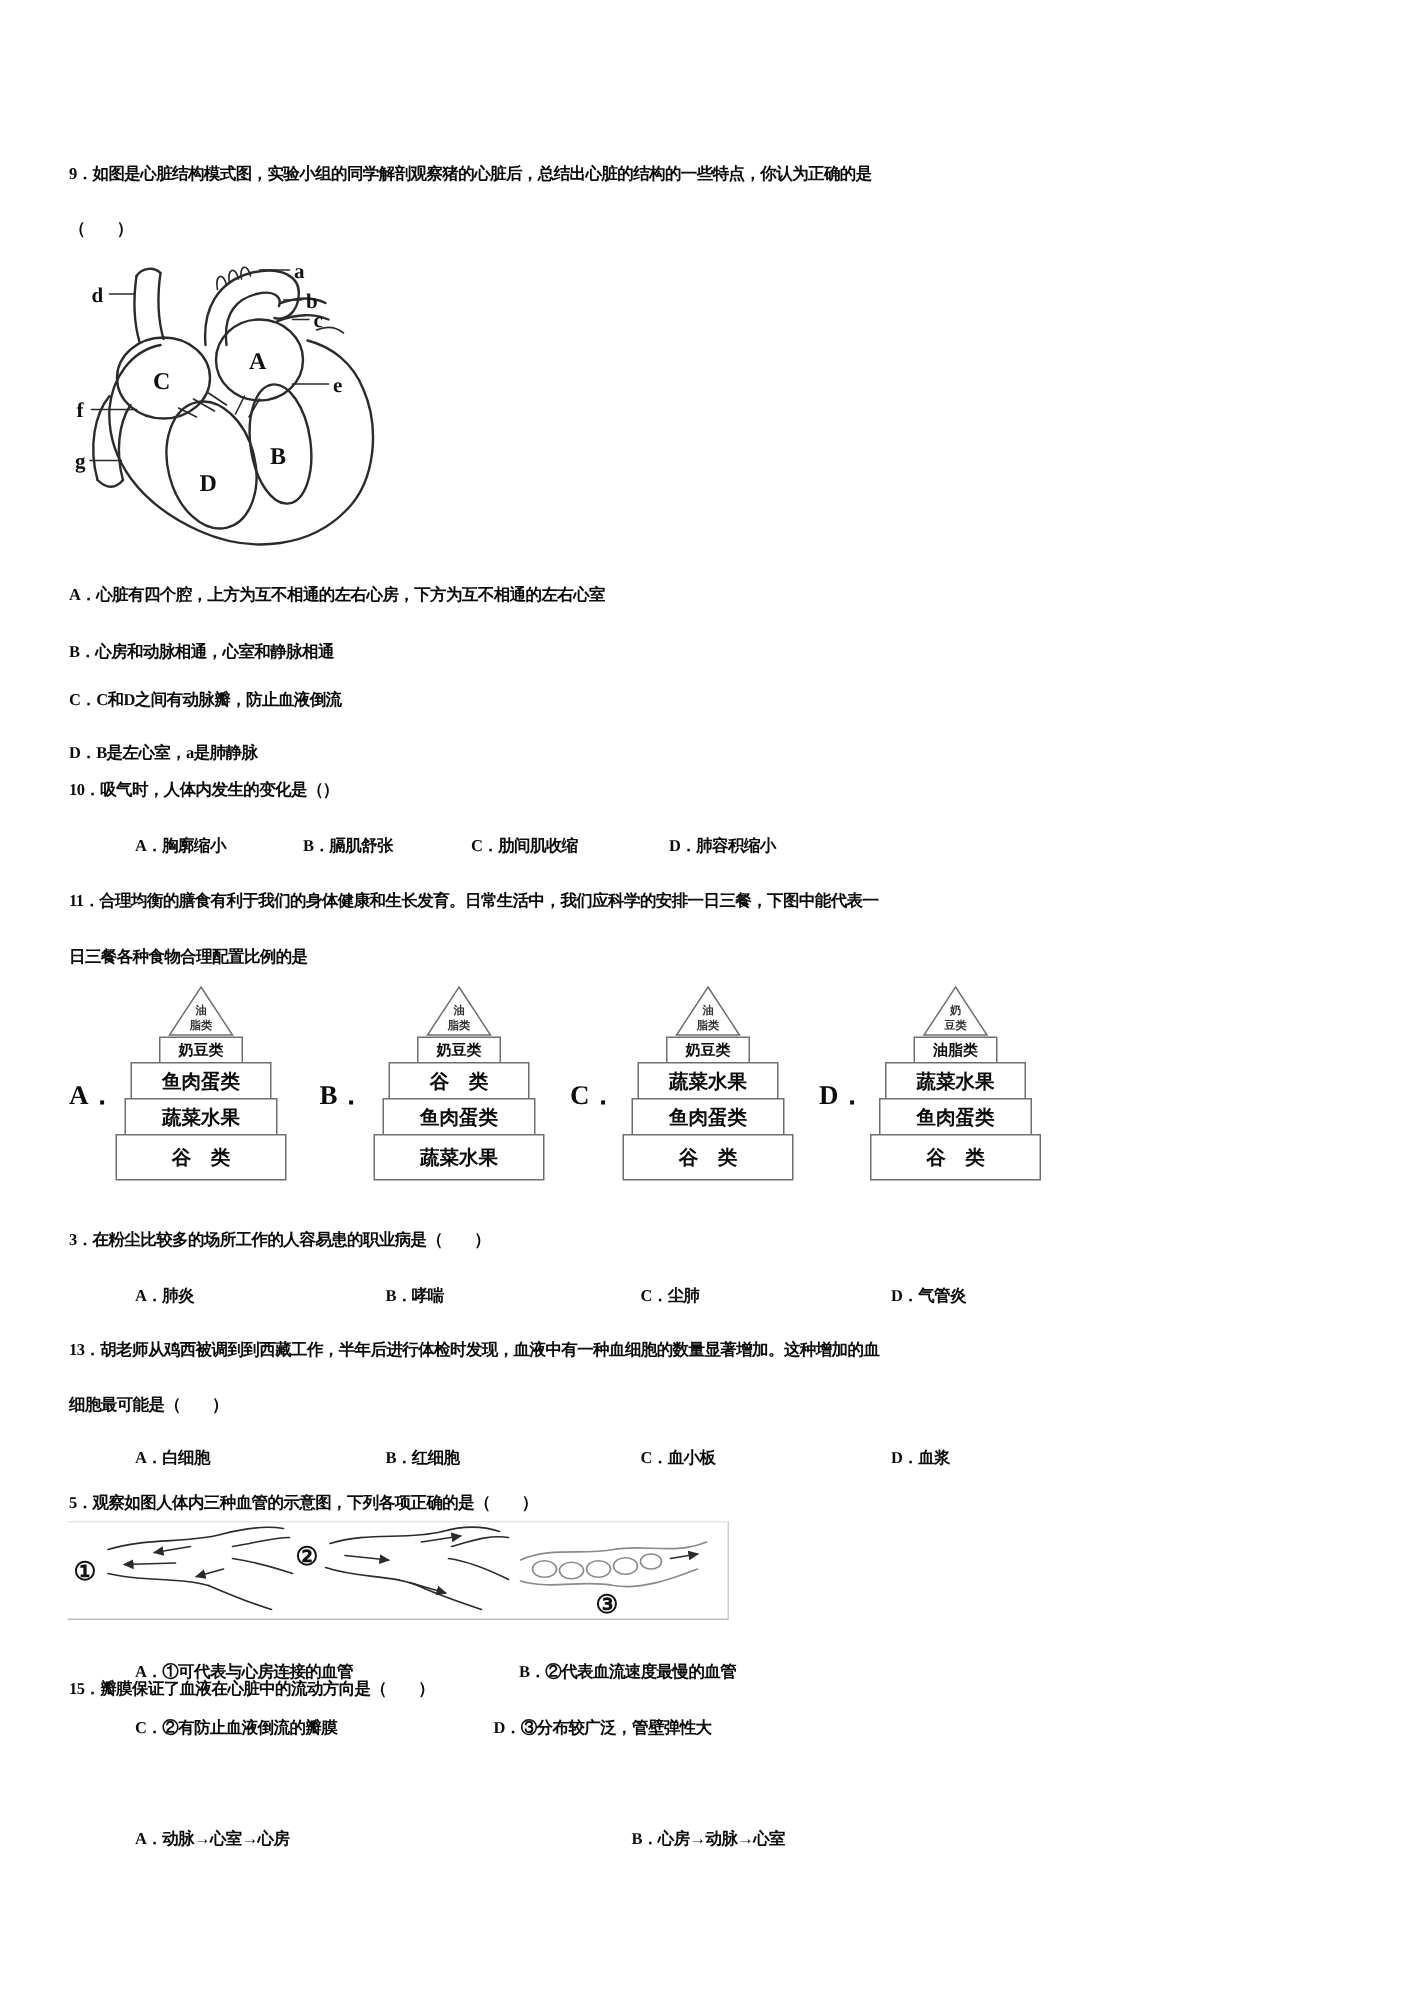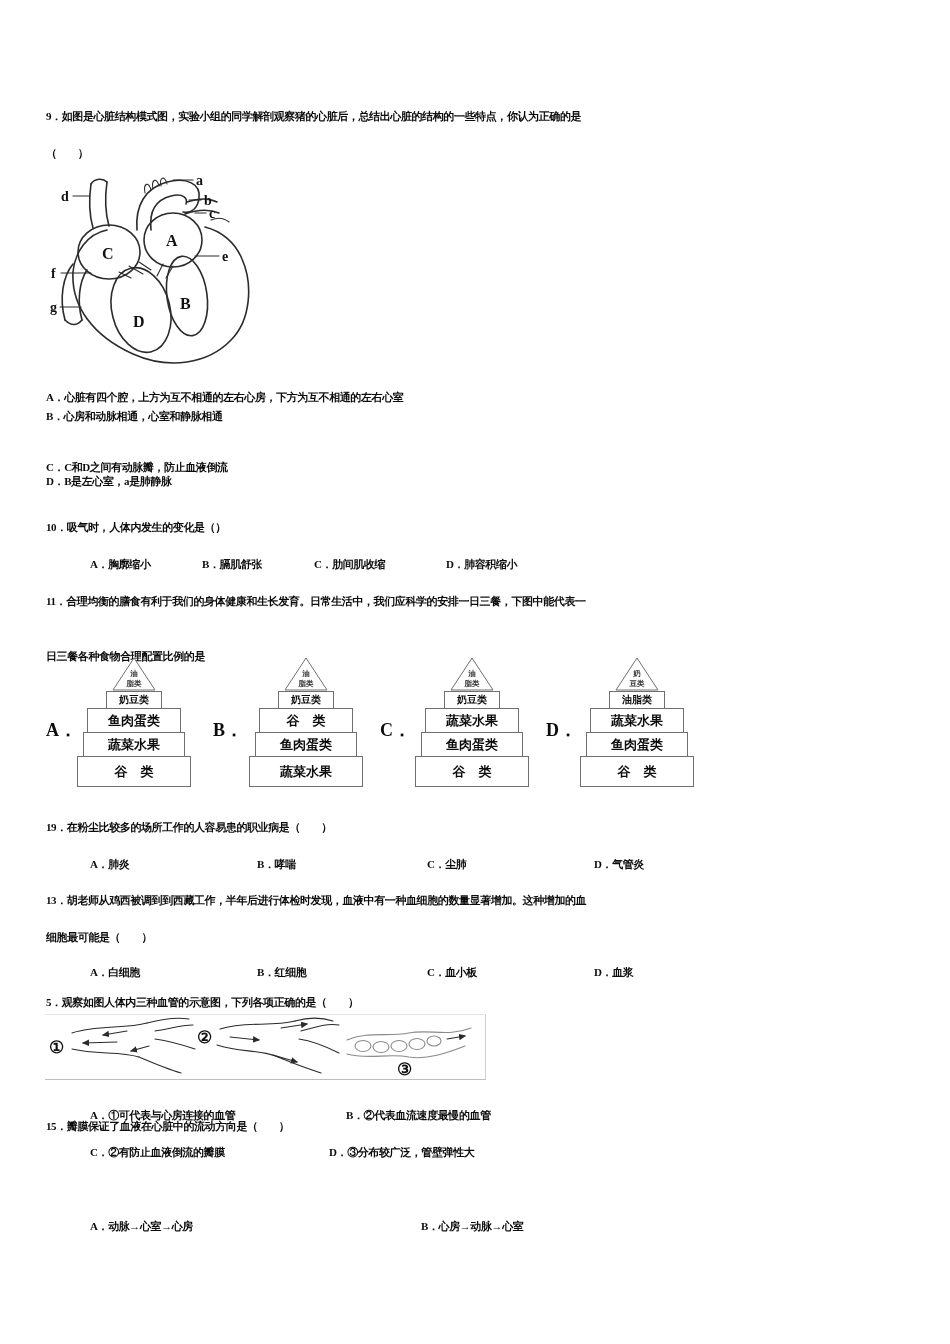--- a/index.html
+++ b/index.html
@@ -84,34 +84,34 @@
     <text class="fig-label" x="6" y="110" font-size="14">f</text>
     <text class="fig-label" x="5" y="144" font-size="14">g</text>
 
     <text class="fig-label" x="121" y="78" font-size="16">A</text>
     <text class="fig-label" x="57" y="91" font-size="16">C</text>
     <text class="fig-label" x="135" y="141" font-size="16">B</text>
     <text class="fig-label" x="88" y="159" font-size="16">D</text>
   </svg>
 
   <div class="ln" style="top:385px">A．心脏有四个腔，上方为互不相通的左右心房，下方为互不相通的左右心室</div>
-  <div class="ln" style="top:404px">B．心房和动脉相通，心室和静脉相通</div>
+  <div class="ln" style="top:423px">B．心房和动脉相通，心室和静脉相通</div>
   <div class="ln" style="top:455px">C．C和D之间有动脉瓣，防止血液倒流</div>
-  <div class="ln" style="top:469px">D．B是左心室，a是肺静脉</div>
+  <div class="ln" style="top:490px">D．B是左心室，a是肺静脉</div>
 
   <div class="ln" style="top:515px">10．吸气时，人体内发生的变化是（）</div>
   <div class="ln" style="top:552px">
     <span class="col" style="left:0">A．胸廓缩小</span>
     <span class="col" style="left:112px">B．膈肌舒张</span>
     <span class="col" style="left:224px">C．肋间肌收缩</span>
     <span class="col" style="left:356px">D．肺容积缩小</span>
   </div>
 
   <div class="ln" style="top:589px">11．合理均衡的膳食有利于我们的身体健康和生长发育。日常生活中，我们应科学的安排一日三餐，下图中能代表一</div>
-  <div class="ln" style="top:644px">日三餐各种食物合理配置比例的是</div>
+  <div class="ln" style="top:626px">日三餐各种食物合理配置比例的是</div>
 
   <div class="pyr-wrap">
     <span class="pyr-letter" style="left:0">A．</span>
     <span class="pyr-letter" style="left:167px">B．</span>
     <span class="pyr-letter" style="left:334px">C．</span>
     <span class="pyr-letter" style="left:500px">D．</span>
 
     <div class="pyr" style="left:30px">
       <svg width="46" height="36" viewBox="0 0 46 36" style="position:static">
         <polygon points="23,2 44,34 2,34" fill="#fff" stroke="#6f6f6f" stroke-width="1"></polygon>
@@ -154,21 +154,21 @@
         <text class="tri-text" x="23" y="20" text-anchor="middle">奶</text>
         <text class="tri-text" x="23" y="30" text-anchor="middle">豆类</text>
       </svg>
       <div class="pyr-row pyr-r1">油脂类</div>
       <div class="pyr-row pyr-r2">蔬菜水果</div>
       <div class="pyr-row pyr-r3">鱼肉蛋类</div>
       <div class="pyr-row pyr-r4">谷　类</div>
     </div>
   </div>
 
-  <div class="ln" style="top:815px">19．在粉尘比较多的场所工作的人容易患的职业病是（　　）</div>
+  <div class="ln" style="top:815px">3．在粉尘比较多的场所工作的人容易患的职业病是（　　）</div>
   <div class="ln" style="top:852px">
     <span class="col" style="left:0">A．肺炎</span>
     <span class="col" style="left:167px">B．哮喘</span>
     <span class="col" style="left:337px">C．尘肺</span>
     <span class="col" style="left:504px">D．气管炎</span>
   </div>
 
   <div class="ln" style="top:888px">13．胡老师从鸡西被调到到西藏工作，半年后进行体检时发现，血液中有一种血细胞的数量显著增加。这种增加的血</div>
   <div class="ln" style="top:925px">细胞最可能是（　　）</div>
   <div class="ln" style="top:960px">

